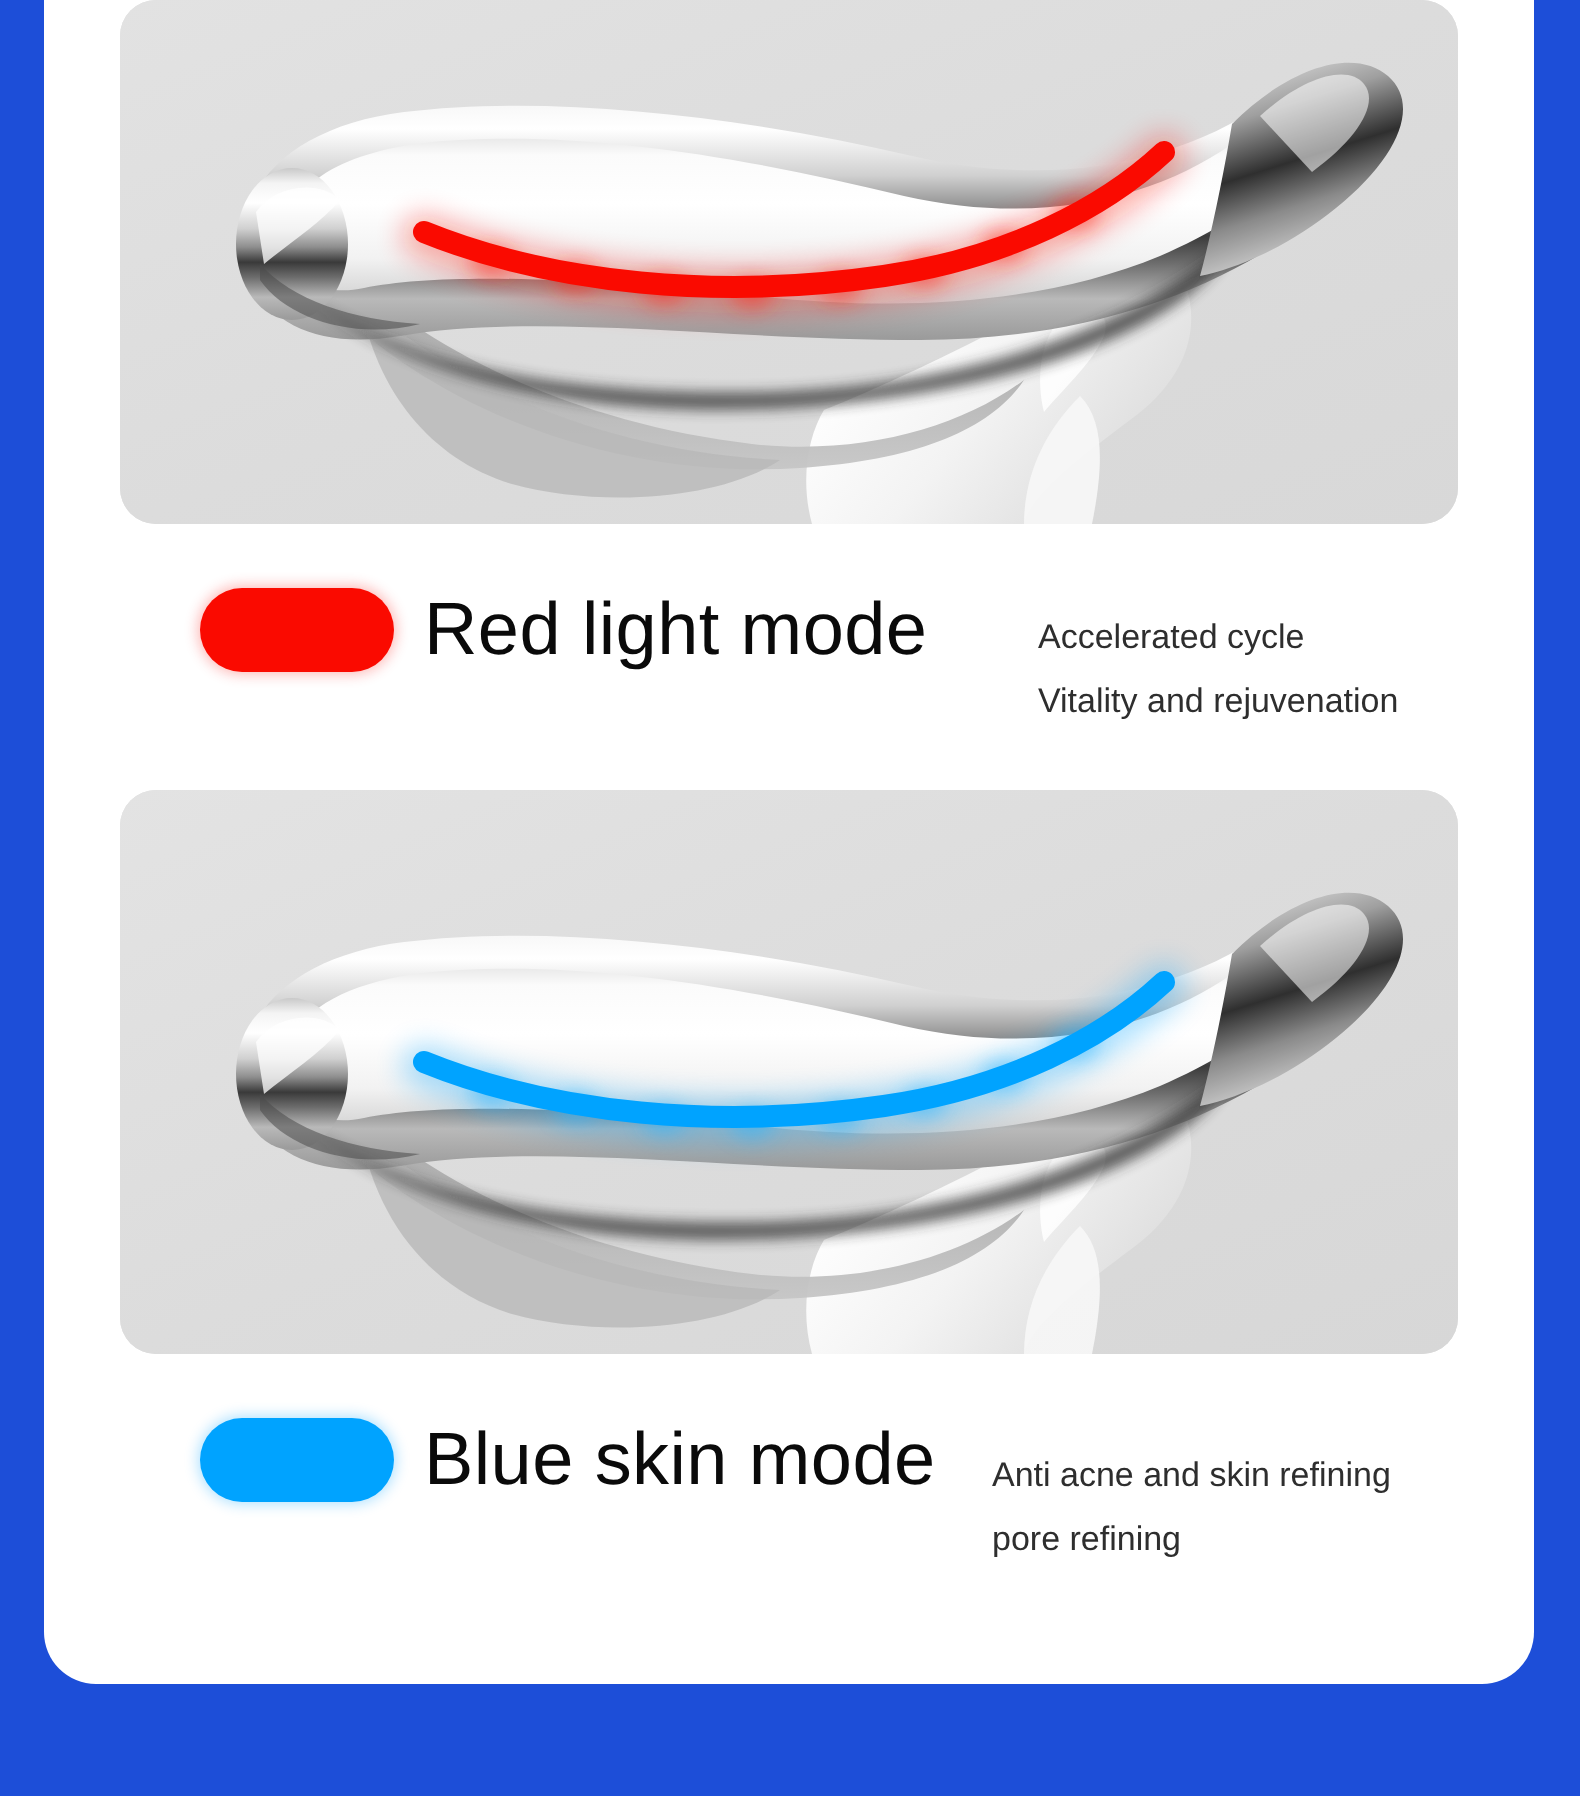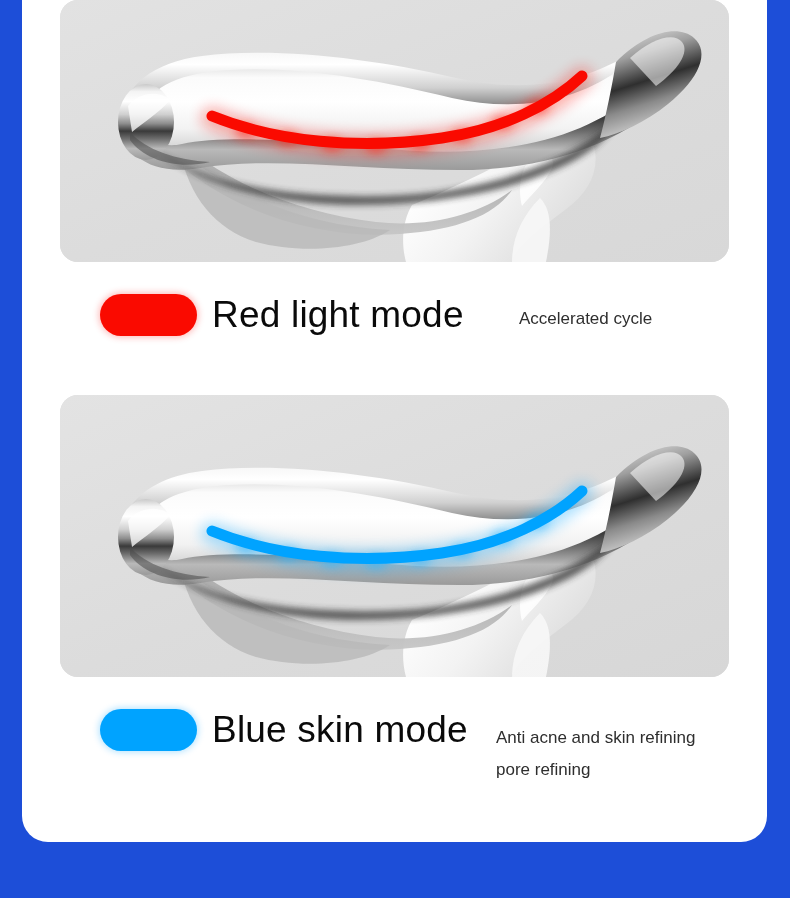--- a/index.html
+++ b/index.html
@@ -231,20 +231,21 @@
 
           <path d="M152 116 C 216 142 300 150 382 138 C 444 129 492 104 522 76" stroke="#fa0a00" stroke-width="11" fill="none" stroke-linecap="round"></path>
         </svg>
       </div>
 
       <div class="caption-row">
         <div class="pill red-pill"></div>
         <div class="mode-title">Red light mode</div>
         <div class="desc red-desc">
           <span>Accelerated cycle</span>
+          <span>Vitality and rejuvenation</span>
         </div>
       </div>
     </div>
 
     <div class="mode-block blue">
 
       <div class="photo blue-photo">
         <svg viewBox="0 0 669 282" preserveAspectRatio="xMidYMid slice">
           <defs>
             <linearGradient id="bBgG" x1="0" y1="0" x2="1" y2="1">

